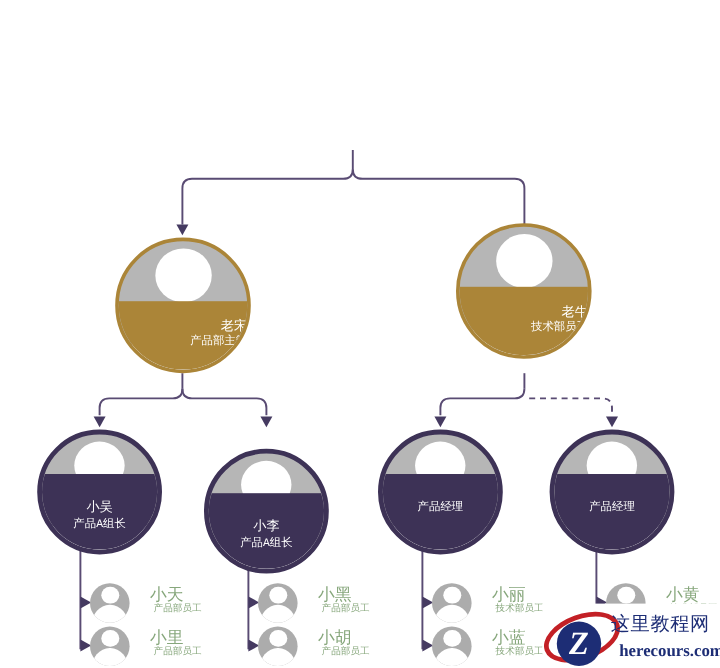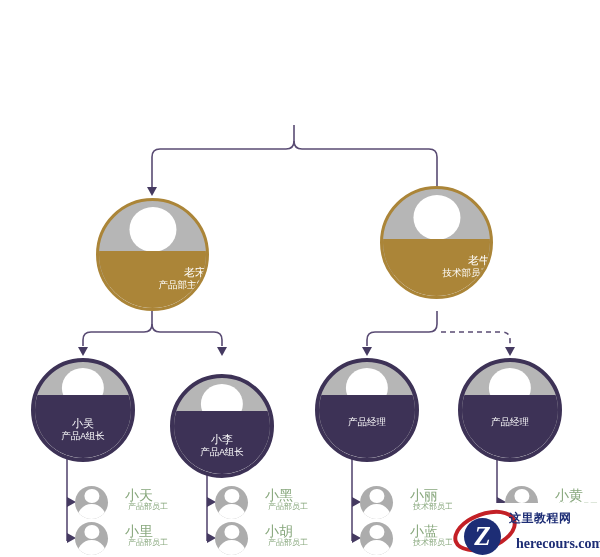--- a/index.html
+++ b/index.html
@@ -46,21 +46,21 @@
         background:#fff;z-index:4;}
   .swoosh{position:absolute;left:0;top:9px;width:66px;height:38px;
         border:4px solid var(--watermark-red,#c32026);border-radius:50%;
         transform:rotate(-20deg);box-sizing:border-box;}
   .logo-circle{position:absolute;left:12px;top:15px;width:37px;height:37px;
         border-radius:50%;background:var(--watermark-navy,#1d2d75);
         color:#fff;display:flex;align-items:center;justify-content:center;
         font-family:"Liberation Serif","DejaVu Serif",serif;
         font-weight:bold;font-style:italic;font-size:27px;}
   .site-name{position:absolute;left:57px;top:7px;width:91px;
-        color:var(--watermark-navy,#1d2d75);font-weight:bold;font-size:12px;
+        color:var(--watermark-navy,#1d2d75);font-weight:normal;font-size:16px;
         letter-spacing:0.5px;white-space:nowrap;}
   .site-url{position:absolute;left:64px;top:33px;
         color:var(--watermark-navy,#1d2d75);font-weight:bold;font-size:14px;
         font-family:"Liberation Serif","DejaVu Serif",serif;white-space:nowrap;}
 </style>
 </head>
 <body>
 
 <div class="canvas">
 

